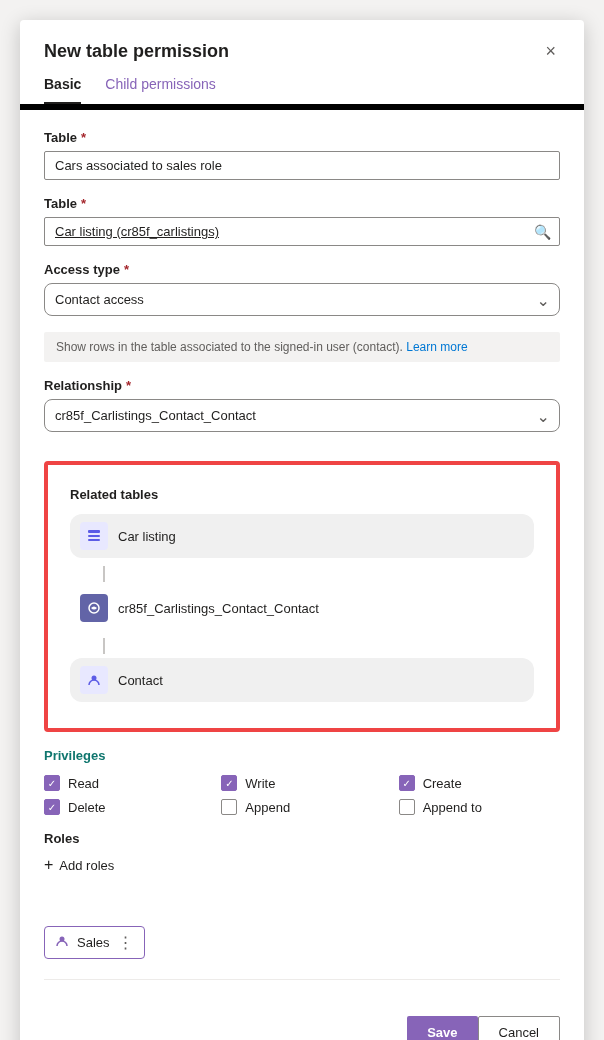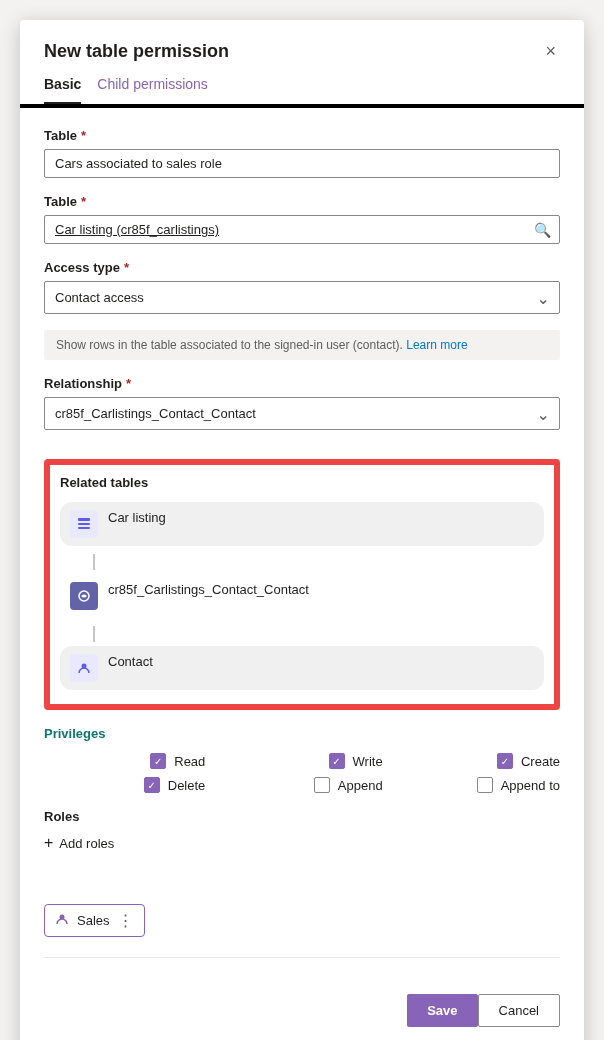--- a/index.html
+++ b/index.html
@@ -37,22 +37,22 @@
       border: none;
       cursor: pointer;
       font-size: 18px;
       color: #605e5c;
       padding: 4px;
       line-height: 1;
     }
     .tabs {
       display: flex;
       padding: 12px 24px 0 24px;
-      border-bottom: 4px solid #000000;
-      gap: 16px;
+      border-bottom: 6px solid #000000;
+      gap: 24px;
     }
     .tab {
       font-size: 14px;
       padding-bottom: 10px;
       cursor: pointer;
       border-bottom: 2px solid transparent;
       color: #605e5c;
       background: none;
       border-top: none;
       border-left: none;
@@ -116,21 +116,21 @@
       cursor: pointer;
       color: #605e5c;
       font-size: 14px;
     }
     .select-wrapper {
       position: relative;
     }
     .select-wrapper select {
       width: 100%;
       border: 1px solid #8a8886;
-      border-radius: 2px;
+      border-radius: 8px;
       padding: 8px 36px 8px 10px;
       font-size: 13px;
       color: #201f1e;
       appearance: none;
       background: #fff;
       outline: none;
       cursor: pointer;
     }
     .select-chevron {
       position: absolute;
@@ -146,34 +146,35 @@
       font-size: 12px;
       color: #605e5c;
       border-radius: 2px;
       margin-bottom: 16px;
     }
     .info-box a {
       color: #0078d4;
       text-decoration: none;
     }
     .related-tables-section {
-      border: 6px solid #ef4444;
+      border: 4px solid #ef4444;
       border-radius: 4px;
-      padding: 10px;
+      padding: 22px;
       margin-bottom: 16px;
       margin-top: 29px;
     }
     .related-tables-title {
       font-size: 13px;
       font-weight: 600;
       color: #201f1e;
       margin-bottom: 12px;
     }
     .related-table-item {
       display: flex;
+      align-items: center;
       gap: 10px;
       padding: 8px 10px;
       border-radius: 12px;
       margin-bottom: 4px;
       cursor: pointer;
     }
     .related-table-item.highlighted {
       background: #f0f0f0;
     }
     .related-table-item.active {
@@ -226,21 +227,20 @@
     }
     .privileges-grid {
       display: grid;
       grid-template-columns: repeat(3, 1fr);
       gap: 8px 16px;
     }
     .privilege-item {
       display: flex;
       align-items: center;
       gap: 8px;
-      justify-content: flex-end;
     }
     .checkbox {
       width: 16px;
       height: 16px;
       border: 1px solid #8a8886;
       border-radius: 2px;
       display: flex;
       align-items: center;
       justify-content: center;
       flex-shrink: 0;

